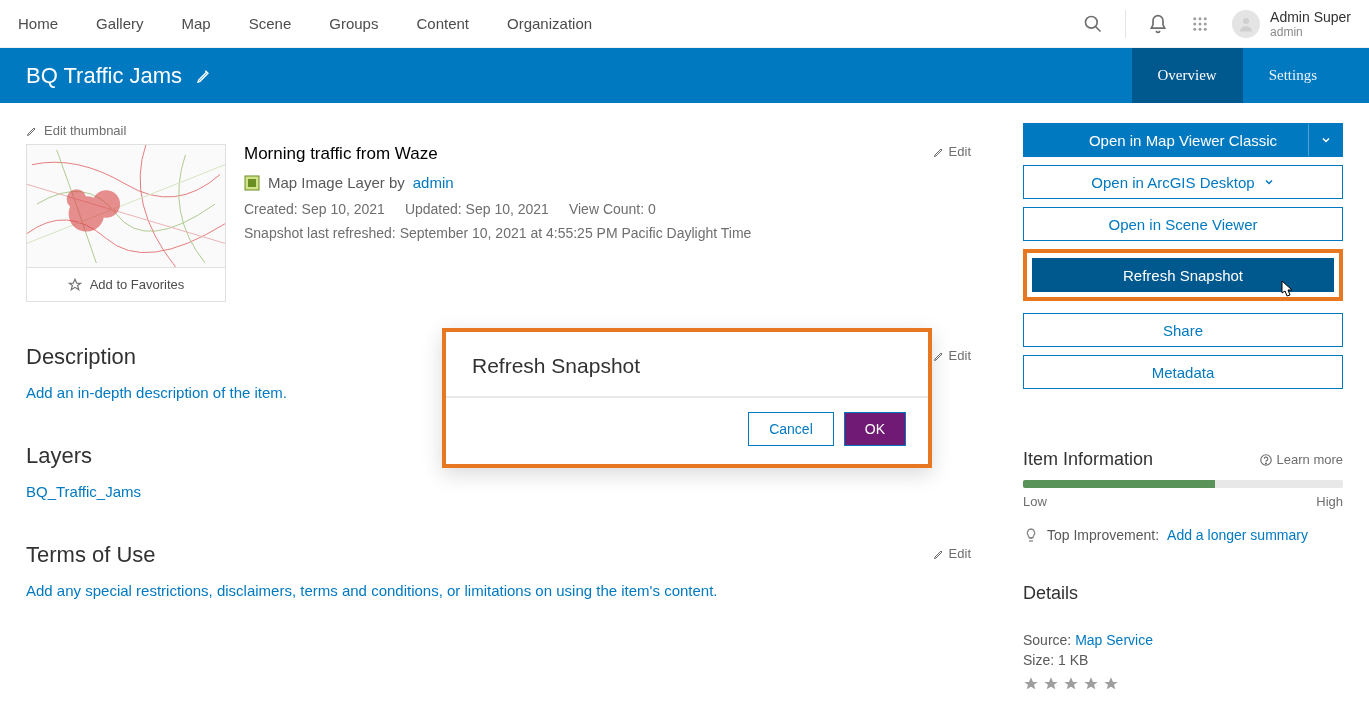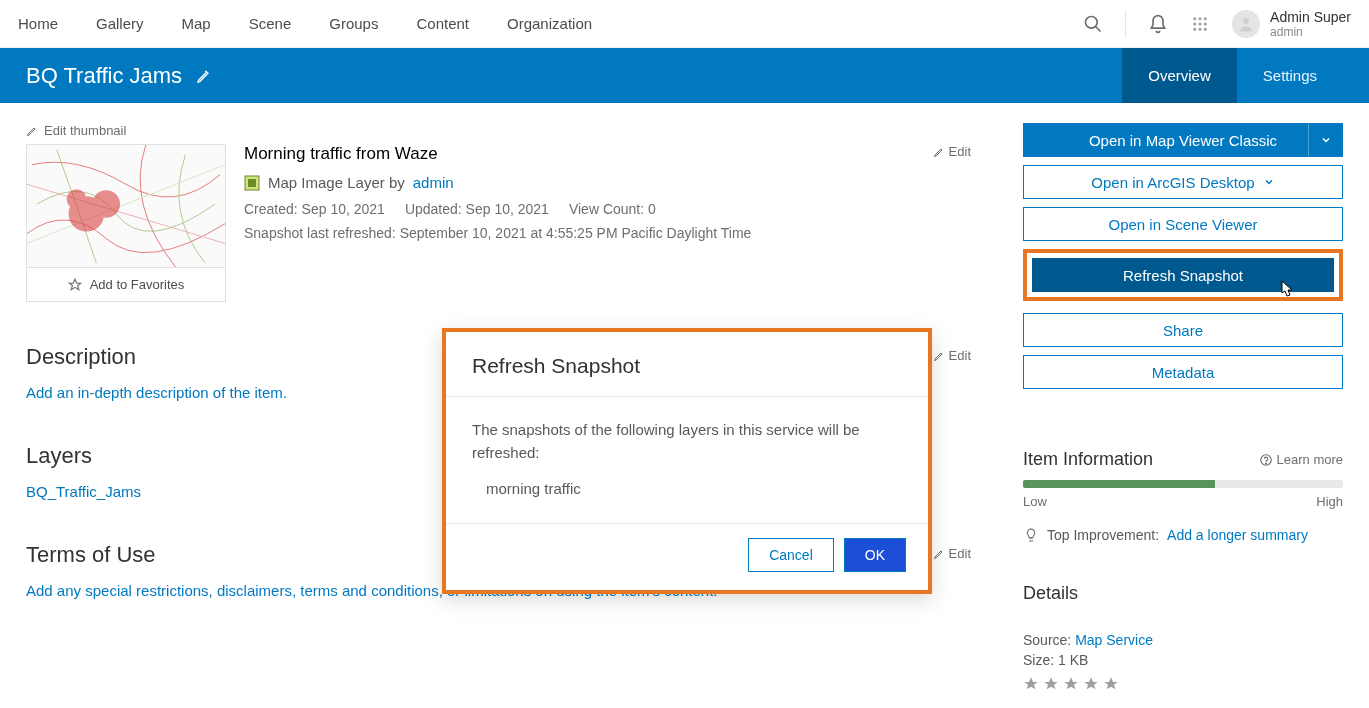--- a/index.html
+++ b/index.html
@@ -18,21 +18,21 @@
   .user-text .name { font-size:14px; color:#323232; }
   .user-text .sub { font-size:12px; color:#8a8a8a; }
   .vline { width:1px; height:28px; background:#e4e4e4; }
 
   
   .titlebar { background:#0079c1; color:#fff; height:55px; display:flex; align-items:center; padding:0 26px; }
   .titlebar h1 { font-weight:400; font-size:22px; color:#fff; }
   .titlebar .edit-title { margin-left:14px; cursor:pointer; }
   .titlebar .spacer { flex:1; }
   .titlebar .tabs { display:flex; height:100%; }
-  .titlebar .tab { padding:0 26px; display:flex; align-items:center; font-size:15px; cursor:pointer; color:#e8f4fb; }
+  .titlebar .tab { padding:0 26px; display:flex; align-items:center; font-size:15px; cursor:pointer; color:#e8f4fb;font-family:Liberation Serif, serif; }
   .titlebar .tab.active { background:#00598e; color:#fff; }
 
   
   .main { display:flex; padding:20px 26px 40px 26px; gap:40px; }
   .left { flex:1; position:relative; }
   .right-col { width:320px; flex-shrink:0; }
 
   .edit-thumb { font-size:13px; color:#6e6e6e; display:flex; align-items:center; gap:6px; cursor:pointer; margin-bottom:6px; }
 
   .summary-row { display:flex; gap:18px; align-items:flex-start; position:relative; }
@@ -83,21 +83,21 @@
 
   
   .modal { position:absolute; left:442px; top:328px; width:490px; background:#fff; border:4px solid #e87722; box-shadow:0 6px 20px rgba(0,0,0,0.15); }
   .modal-head { padding:22px 26px 18px 26px; border-bottom:1px solid #e8e8e8; }
   .modal-head h3 { font-size:21px; font-weight:400; color:#323232; }
   .modal-body { padding:22px 26px; font-size:15px; color:#595959; line-height:1.5; }
   .modal-body .layer-name { margin-top:14px; padding-left:14px; }
   .modal-foot { padding:14px 22px 18px 22px; border-top:1px solid #e8e8e8; display:flex; justify-content:flex-end; gap:10px; }
   .btn { padding:8px 20px; font-size:14px; cursor:pointer; display:inline-flex; align-items:center; justify-content:center; }
   .btn-outline { border:1px solid #0079c1; color:#0079c1; background:#fff; }
-  .btn-primary { background:#1d4ed8; color:#fff; border:1px solid #0079c1; }
+  .btn-primary { background:#701a75; color:#fff; border:1px solid #0079c1; }
 
   svg { display:block; }
 </style>
 </head>
 <body>
 
 <div class="topnav">
   <div class="nav-items">
     <span>Home</span>
     <span>Gallery</span>
@@ -357,21 +357,17 @@
       </div>
     </div>
 
   </div>
 </div>
 
 <div class="modal">
   <div class="modal-head">
     <h3>Refresh Snapshot</h3>
   </div>
-  <div class="modal-body">
-    <div>The snapshots of the following layers in this service will be refreshed:</div>
-    <div class="layer-name">morning traffic</div>
-  </div>
   <div class="modal-foot">
     <div class="btn btn-outline">Cancel</div>
     <div class="btn btn-primary">OK</div>
   </div>
 </div>
 
 </body></html>

